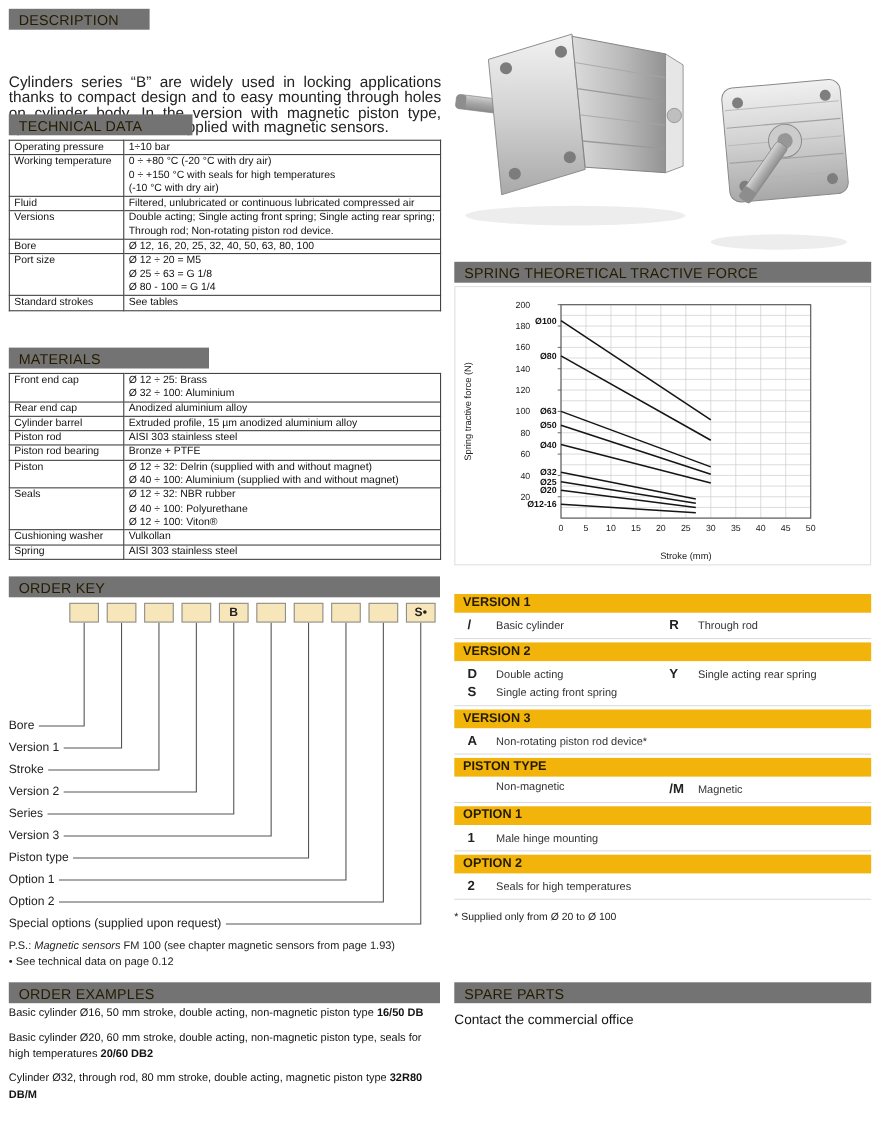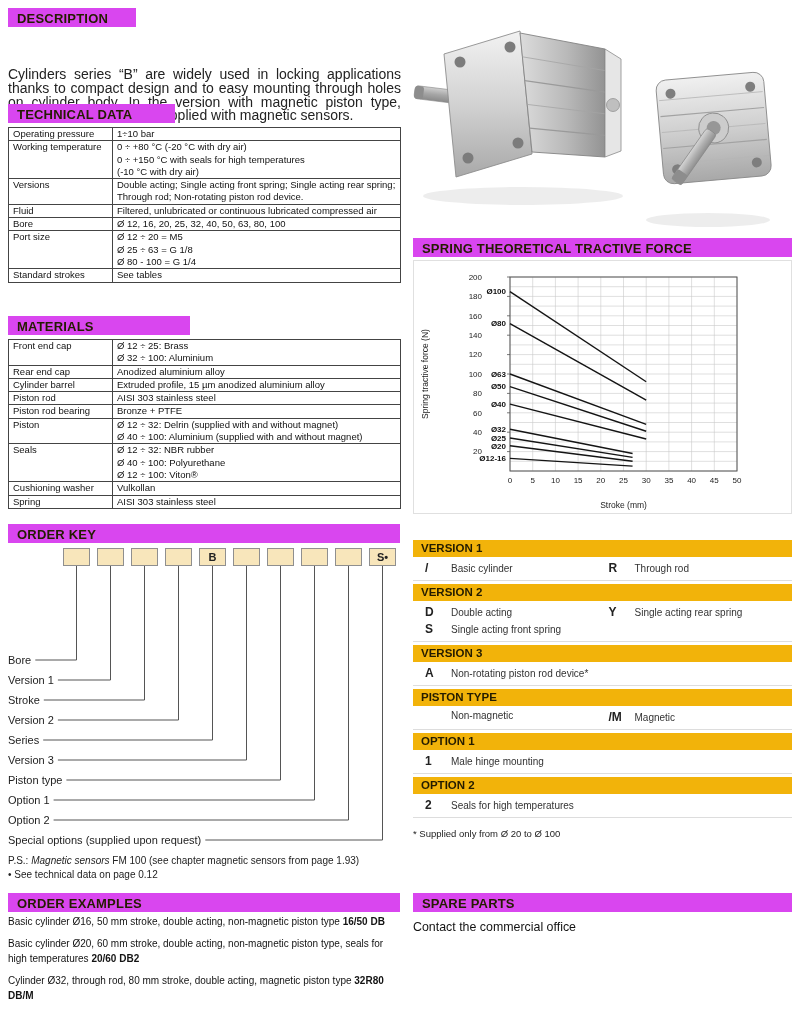--- a/index.html
+++ b/index.html
@@ -6,22 +6,22 @@
   html, body { margin: 0; padding: 0; }
   body {
     width: 800px; height: 1027px;
     font-family: "Liberation Sans", sans-serif;
     background: #ffffff; color: #111;
   }
   #page { position: relative; width: 800px; height: 1027px; overflow: hidden; background: #fff; }
 
   .hbar {
     position: absolute; height: 19px;
-    background: #d946ef; color: #241c00;
-    font-size: 13px; font-weight: bold;
+    background: #737373; color: #241c00;
+    font-size: 13px; font-weight: normal;
     padding: 3px 0 0 9px; letter-spacing: .2px;
   }
 
   .desc {
     position: absolute; left: 8px; top: 31px; width: 393px;
     font-size: 14px; line-height: 13.8px; color: #222; text-align: justify; margin-top: 37px;
   }
 
   .dtable {
     position: absolute; border-collapse: collapse; width: 393px;
@@ -156,26 +156,26 @@
           <td class="tlab">Operating pressure</td>
           <td class="tval">1÷10 bar</td>
         </tr>
       <tr>
           <td class="tlab">Working temperature</td>
           <td class="tval">0 ÷ +80 °C (-20 °C with dry air)
 0 ÷ +150 °C with seals for  high temperatures
 (-10 °C with dry air)</td>
         </tr>
       <tr>
+          <td class="tlab">Fluid</td>
+          <td class="tval">Filtered, unlubricated or continuous lubricated compressed air</td>
+        </tr>
+      <tr>
           <td class="tlab">Versions</td>
           <td class="tval">Double acting; Single acting front spring; Single acting rear spring; Through rod; Non-rotating piston rod device.</td>
-        </tr>
-      <tr>
-          <td class="tlab">Fluid</td>
-          <td class="tval">Filtered, unlubricated or continuous lubricated compressed air</td>
         </tr>
       <tr>
           <td class="tlab">Bore</td>
           <td class="tval">Ø 12, 16, 20, 25, 32, 40, 50, 63, 80, 100</td>
         </tr>
       <tr>
           <td class="tlab">Port size</td>
           <td class="tval">Ø 12 ÷ 20 = M5
 Ø 25 ÷ 63 = G 1/8
 Ø 80 - 100 = G 1/4</td>

